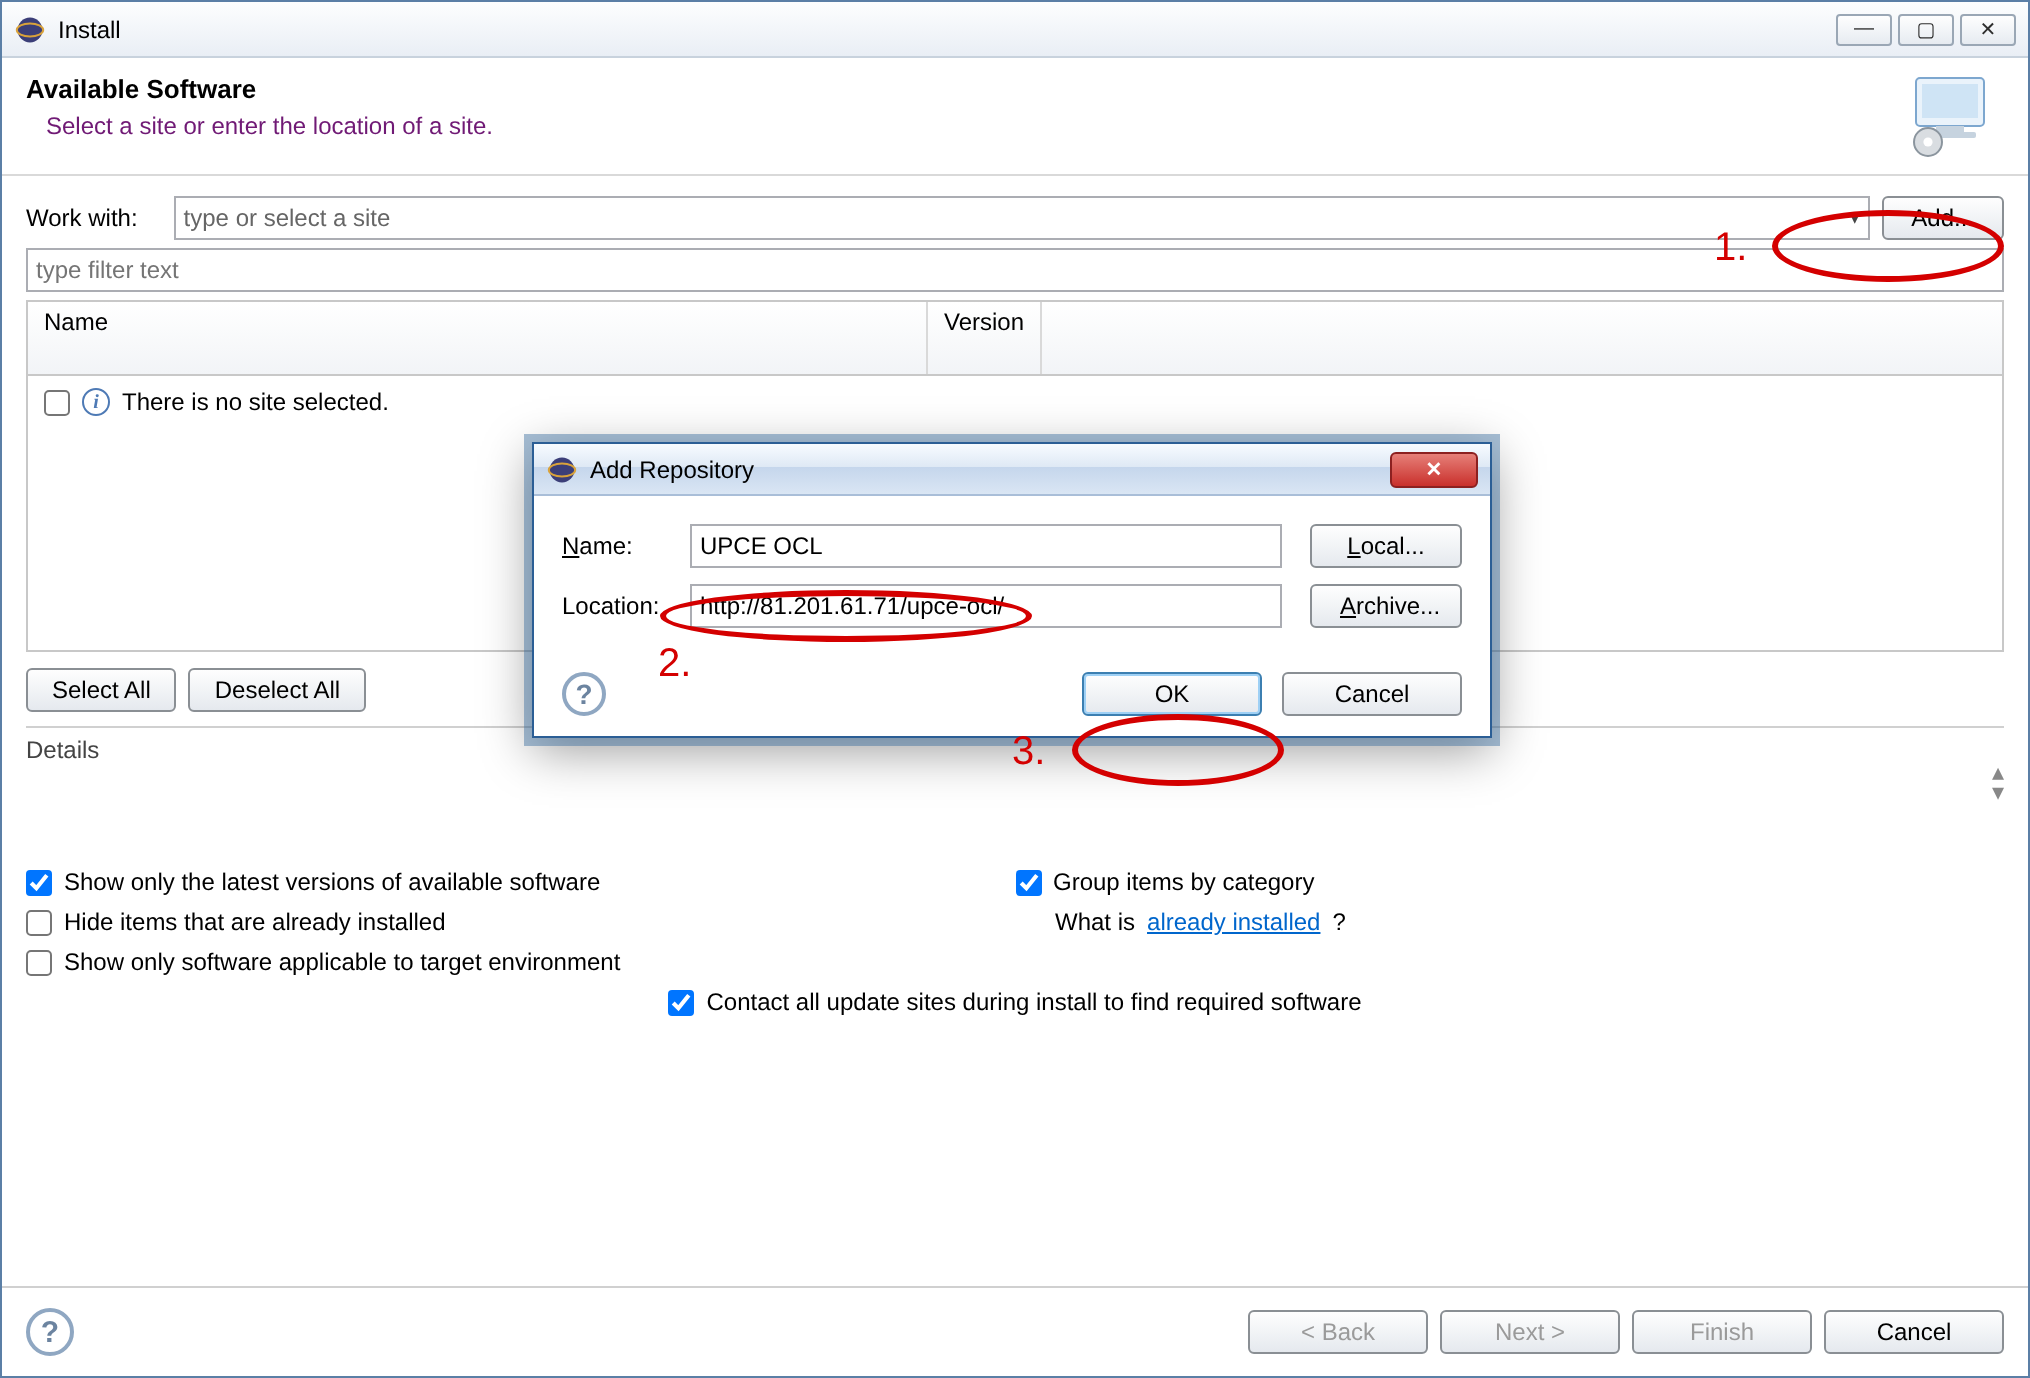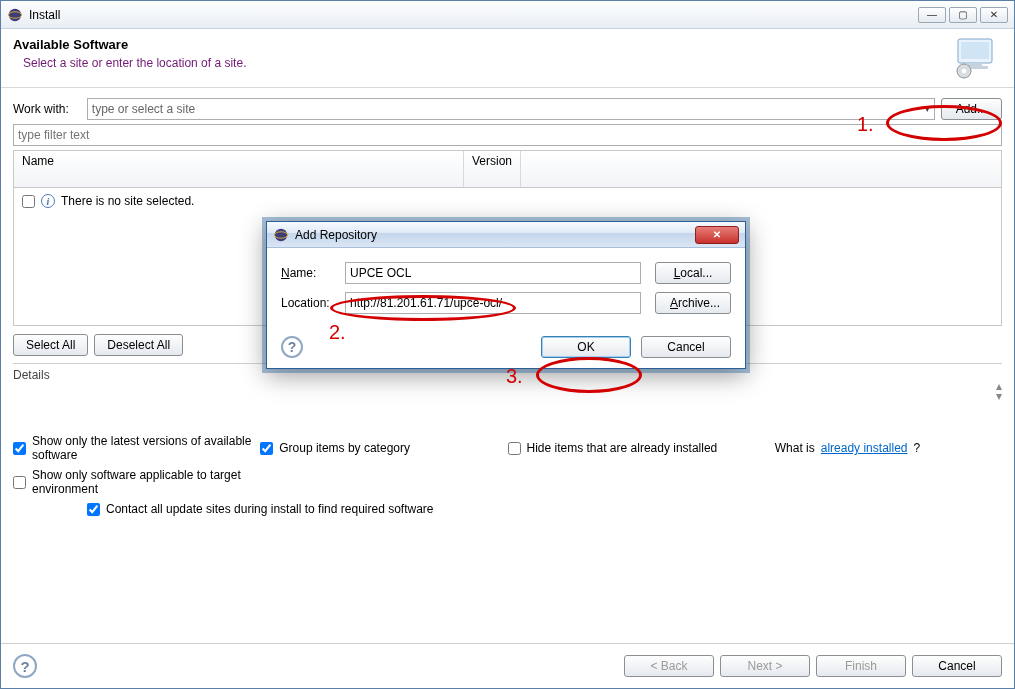--- a/index.html
+++ b/index.html
@@ -41,21 +41,21 @@
 .info-icon { width:14px; height:14px; border-radius:50%; border:1px solid #4e7ab5; color:#4e7ab5; display:inline-flex; align-items:center; justify-content:center; font-style: italic; font-weight:bold; font-size:10px; font-family: Georgia, serif; }
 
 .sel-btns { margin: 8px 0 7px 0; display:flex; gap:6px; }
 .sel-btns .btn { padding: 0 12px; margin-left:0; }
 
 .details { border-top: 1px solid #d0d0d0; padding-top: 4px; color:#444; }
 .details-body { height: 40px; border:none; display:flex; }
 .details-body .spinner { margin-left:auto; display:flex; flex-direction:column; gap:2px; font-size:8px; color:#888;}
 .details-body .spinner span{ line-height:8px;}
 
-.checks { margin-top: 12px; display: grid; grid-template-columns: 1fr 1fr 1fr 1fr; row-gap: 6px; }
+.checks { margin-top: 12px; display: grid; grid-template-columns: 1fr 1fr; row-gap: 6px; }
 .check { display: flex; align-items: center; gap: 6px; }
 .check input { width:13px; height:13px; }
 .checks a { color: #0066cc; }
 
 .footer { position:absolute; left:0; right:0; bottom:0; border-top:1px solid #d0d0d0; padding: 10px 12px; display:flex; align-items:center; background:#fff; }
 .help-circ { width:24px;height:24px;border-radius:50%;border:2px solid #8fa7c2;color:#6c84a0;display:flex;align-items:center;justify-content:center;font-weight:bold;font-size:15px;}
 .footer .spacer { flex:1; }
 .footer .btn { width: 90px; }
 .footer .btn[disabled] { color:#9a9a9a; }
 

